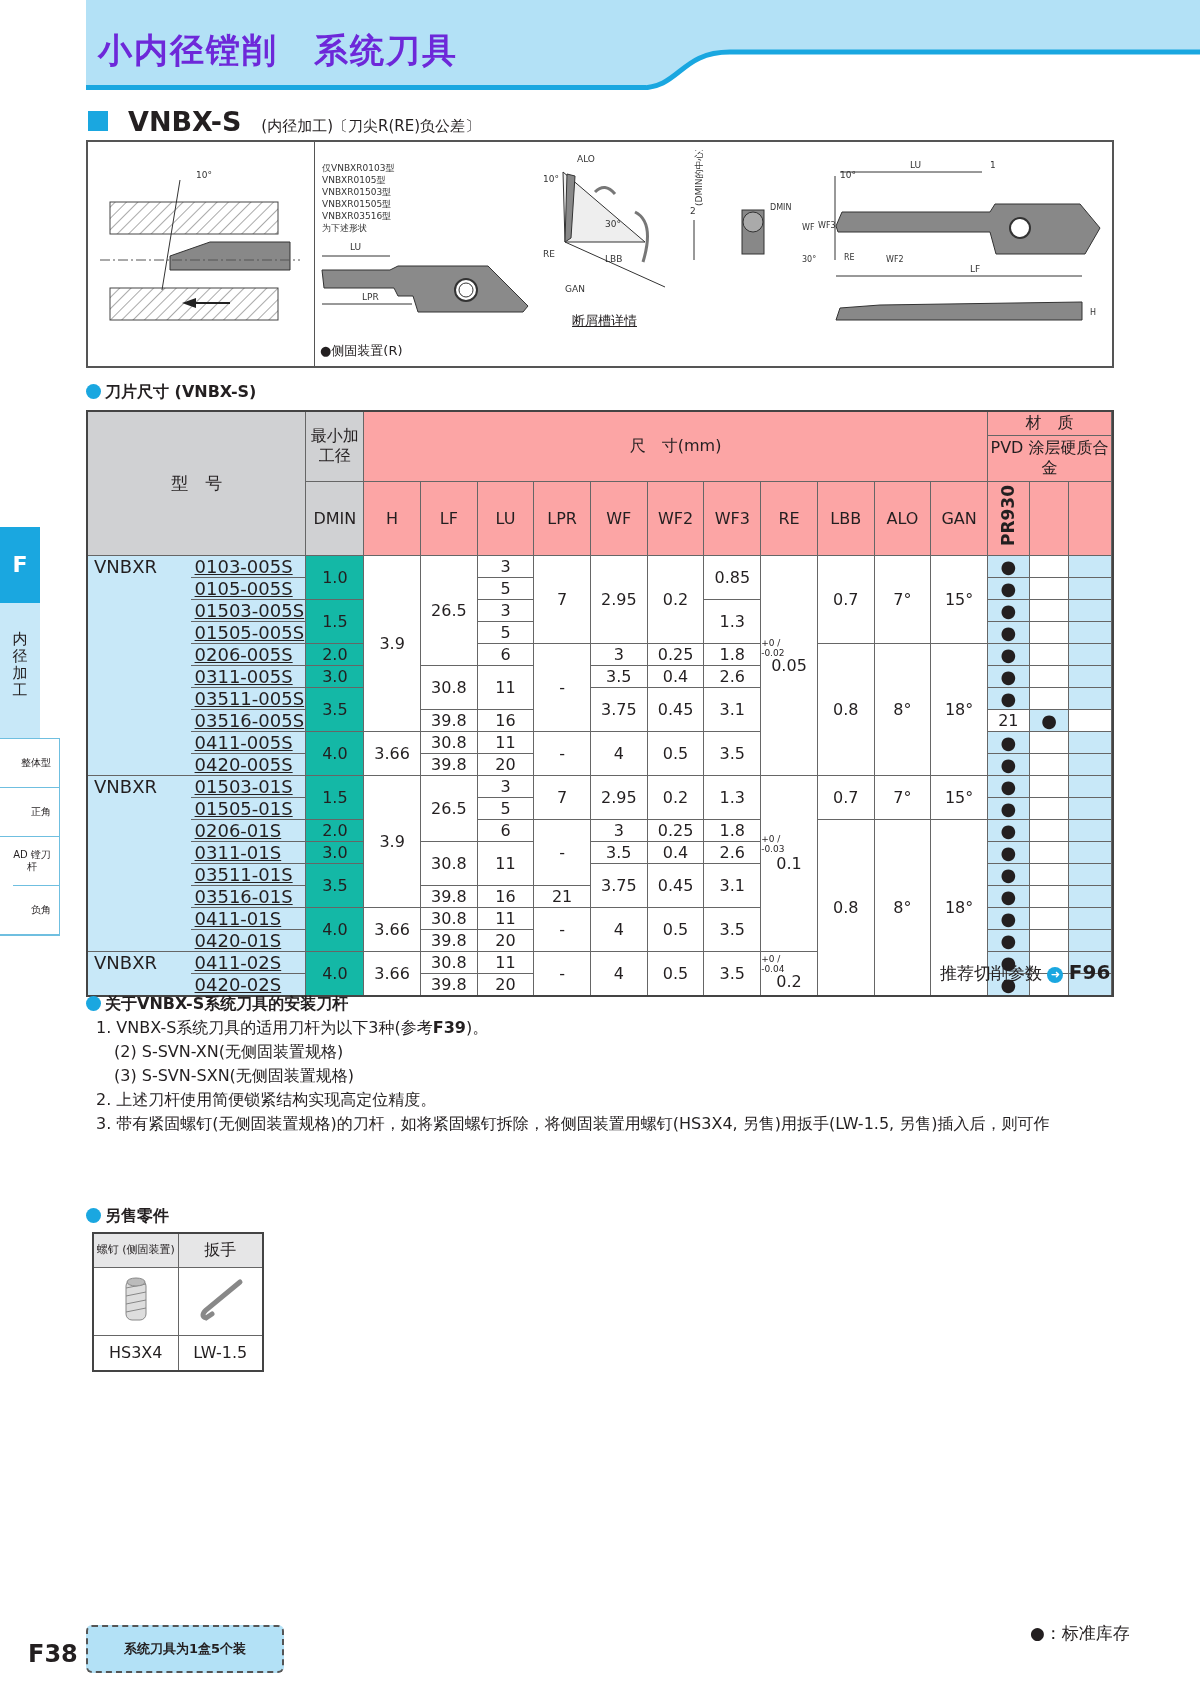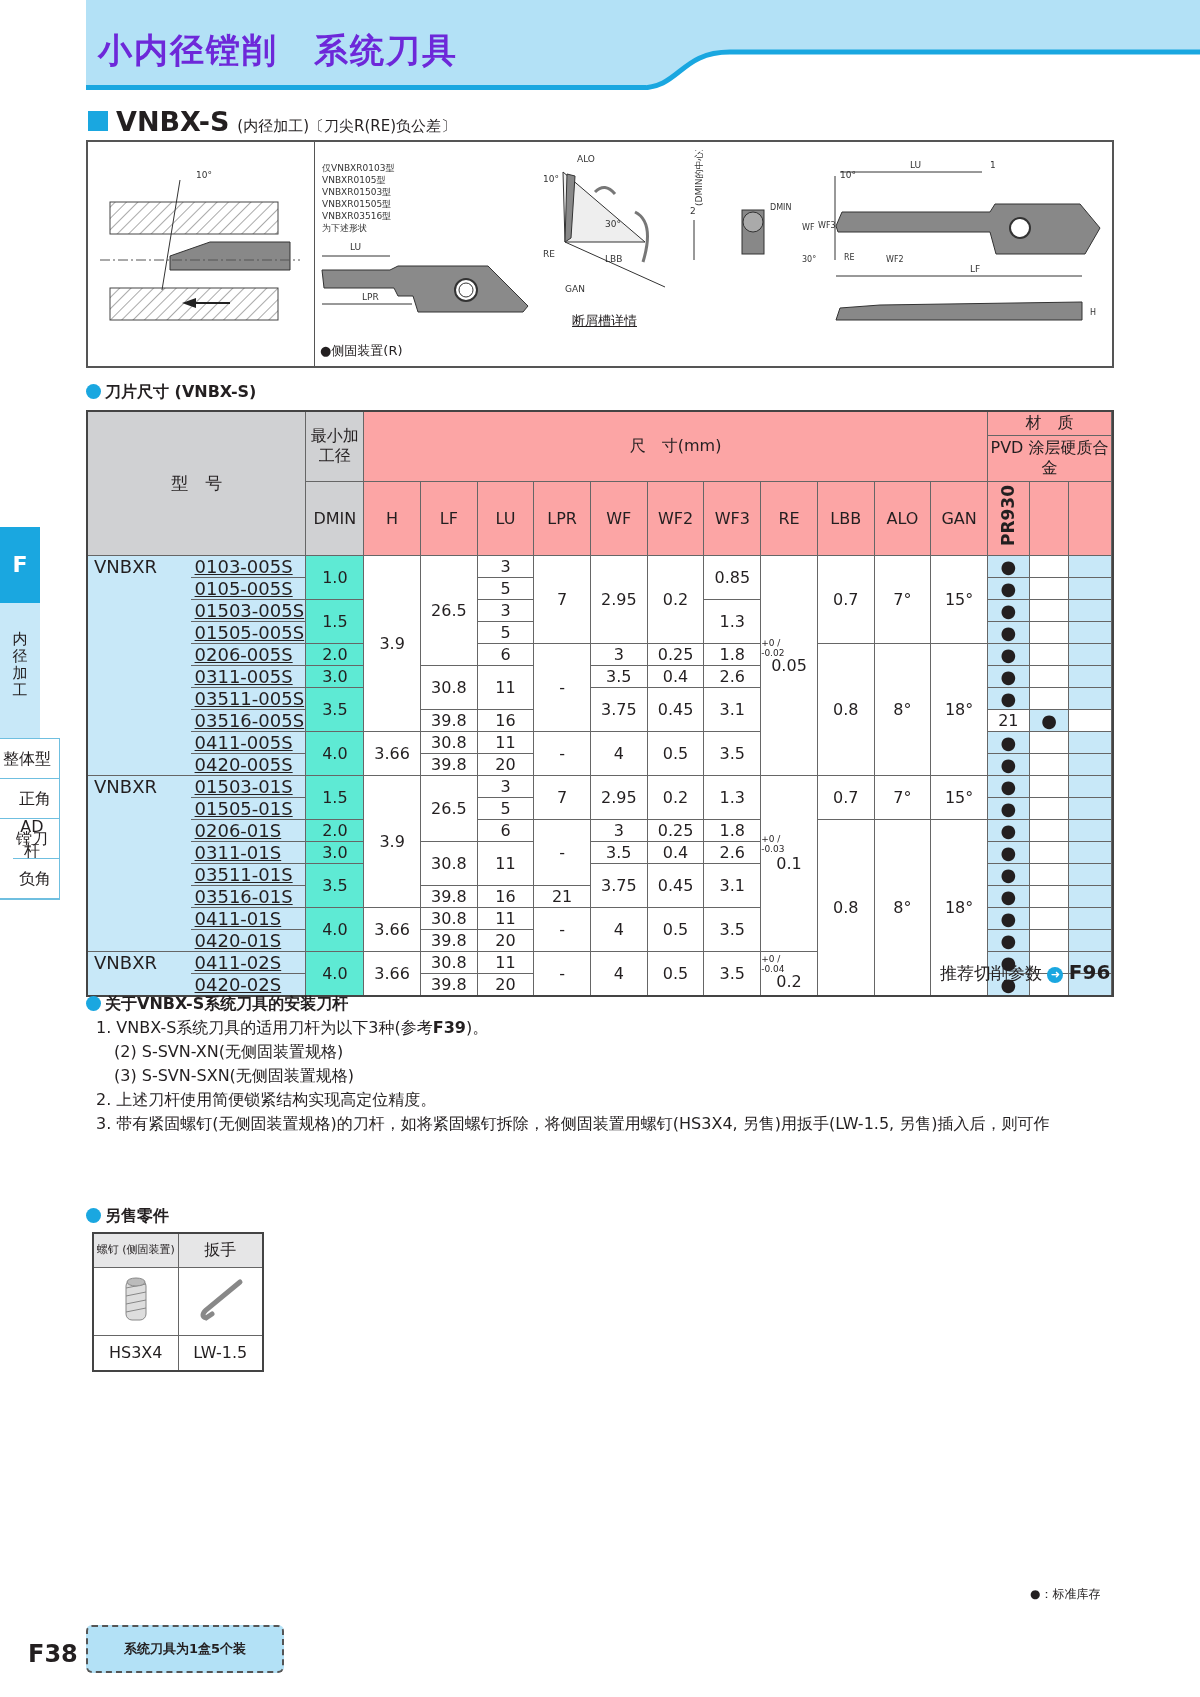--- a/index.html
+++ b/index.html
@@ -4,42 +4,42 @@
 <style>
   * { box-sizing: border-box; margin: 0; padding: 0; }
   body { width: 1200px; height: 1697px; background: #fff; position: relative; overflow: hidden;
          font-family: "DejaVu Sans", "Liberation Sans", sans-serif; color: #231f20; }
   .abs { position: absolute; }
 
   
   .hdr { left: 86px; top: 0; width: 1114px; height: 90px; background: #b3e1f6; }
   .hdr-title { left: 98px; top: 28px; font-size: 34px; font-weight: bold; color: #6d28d9; letter-spacing: 2px; }
 
-  .sec-title { left: 88px; top: 106px; display: flex; align-items: baseline; gap: 8px; }
+  .sec-title { left: 88px; top: 106px; display: flex; align-items: baseline; gap: 20px; }
   .sq { width: 20px; height: 20px; background: #1aa7e0; display: inline-block; }
   .sec-main { font-size: 27px; font-weight: bold; }
   .sec-sub { font-size: 15px; }
 
   
   .figbox { left: 86px; top: 140px; width: 1028px; height: 228px; border: 2px solid #555; }
   .figdiv { left: 314px; top: 140px; width: 1px; height: 228px; background: #555; }
   .fignote { font-size: 9px; line-height: 12px; color: #333; }
   .figcap { font-size: 13px; }
 
   
   .bullet { width: 15px; height: 15px; border-radius: 50%; background: #1aa7e0; display: inline-block; vertical-align: -2px; margin-right: 4px; }
   .sub-title { font-size: 16px; font-weight: bold; }
   table.ins { position: absolute; left: 86px; top: 410px; width: 1028px; border-collapse: collapse; border: 2px solid #444; font-size: 16px; }
   table.ins td, table.ins th { border: 1px solid #666; text-align: center; padding: 0; font-weight: normal; }
   table.ins th { background: #fca5a5; height: 28px; }
   .th-model { background: #d0d1d3 !important; font-size: 17px; }
   .th-dmin { background: #d0d1d3 !important; }
   .cell-model-group { background: #c8e8f8; font-weight: bold; font-size: 18px; text-align: left !important; vertical-align: top; padding-left: 6px !important; border-right: none !important; }
   .cell-model { background: #c8e8f8; font-weight: bold; font-size: 18px; text-align: left !important; padding-left: 4px !important; text-decoration: underline; border-left: none !important; }
-  .cell-dmin { background: #5eead4; }
+  .cell-dmin { background: #14b8a6; }
   .cell-stock { background: #c8e8f8; font-size: 18px; }
   .cell-blue { background: #c8e8f8; }
   .re { position: relative; }
   .re .tol { position: absolute; font-size: 9px; line-height: 10px; right: 14px; top: 0; text-align: left; }
   .vert { writing-mode: vertical-rl; transform: rotate(180deg); font-weight: bold; font-size: 17px; }
   tr.r td { height: 19.9px; }
 
   .rec { left: 940px; top: 960px; font-size: 17px; }
   .rec b { font-size: 20px; }
   .arr { display: inline-block; width: 16px; height: 16px; border-radius: 50%; background: #1aa7e0; color: #fff; font-size: 11px; line-height: 16px; text-align: center; vertical-align: 1px; }
@@ -49,25 +49,25 @@
   .notes .ind1 { padding-left: 10px; }
   .notes .ind2 { padding-left: 28px; }
 
   table.parts { position: absolute; left: 92px; top: 1232px; border-collapse: collapse; border: 2px solid #444; }
   table.parts td { border: 1px solid #666; text-align: center; width: 85px; font-size: 16px; }
   table.parts .ph { background: #e6e6e7; height: 34px; }
 
   .sidetab-f { left: 0; top: 527px; width: 40px; height: 76px; background: #1aa7e0; color: #fff; font-weight: bold; font-size: 22px; text-align: center; line-height: 76px; }
   .sidetab-cat { left: 0; top: 603px; width: 40px; height: 140px; background: #c8e8f8; font-size: 15px; line-height: 17px; text-align: center; padding-top: 28px; }
   .sidetab-list { left: 0; top: 738px; width: 60px; border: 1px solid #6fbfe0; border-left: none; background: #fff; }
-  .sidetab-list div { font-size: 16px; text-align: right; padding-right: 8px; border-bottom: 1px solid #6fbfe0; height: 40px; display: flex; align-items: center; justify-content: flex-end; line-height: 12px; }
+  .sidetab-list div { font-size: 10px; text-align: right; padding-right: 8px; border-bottom: 1px solid #6fbfe0; height: 49px; display: flex; align-items: center; justify-content: flex-end; line-height: 12px; }
 
   .pageno { left: 28px; top: 1640px; font-size: 24px; font-weight: bold; }
   .pack { left: 86px; top: 1625px; width: 198px; height: 48px; background: #b3e1f6; border: 2px dashed #555; border-radius: 6px; font-size: 13px; font-weight: bold; text-align: center; line-height: 44px; }
-  .legend { left: 1030px; top: 1586px; font-size: 12px; }
+  .legend { left: 1030px; top: 1622px; font-size: 17px; }
 </style>
 </head>
 <body>
 
 <div class="abs hdr"></div>
 <svg class="abs" style="left:640px;top:48px" width="560" height="42">
   <path d="M0 42 C40 42 40 6 90 6 L560 6 L560 42 Z" fill="#fff"></path>
   <path d="M0 40 C40 40 40 4 90 4 L560 4" fill="none" stroke="#1aa7e0" stroke-width="5"></path>
 </svg>
 <div class="abs" style="left:86px;top:85px;width:560px;height:5px;background:#1aa7e0"></div>

